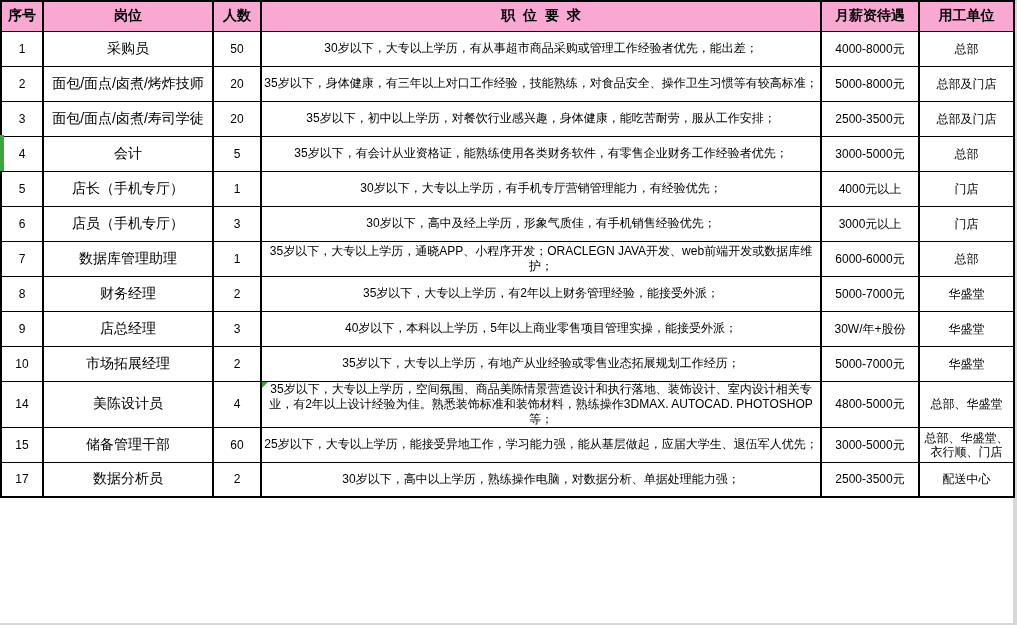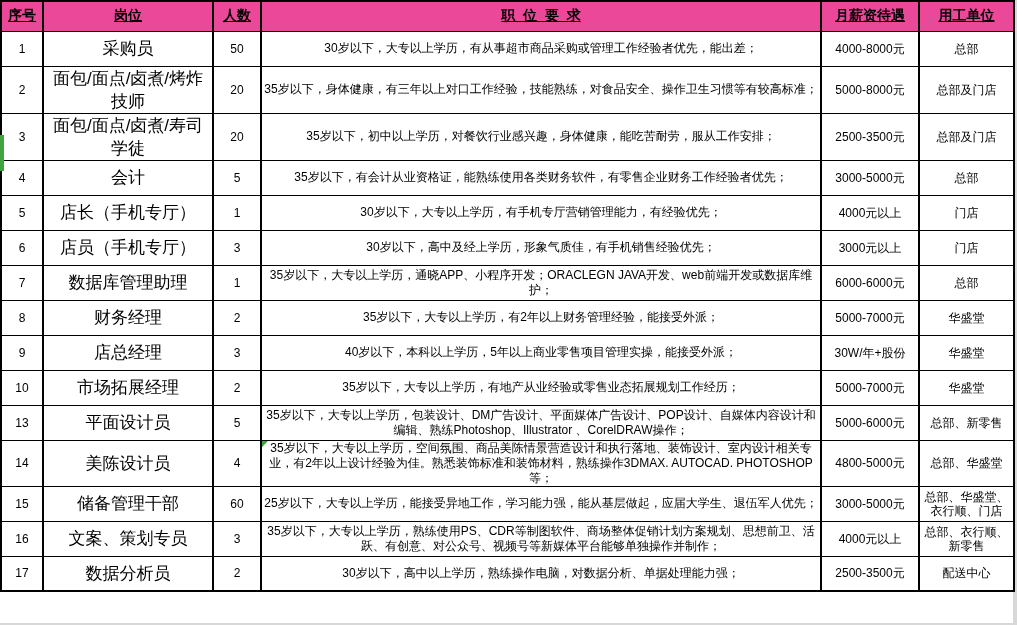--- a/index.html
+++ b/index.html
@@ -26,34 +26,33 @@
     border-bottom: 1px solid #000000;
     overflow: hidden;
     vertical-align: middle;
     color: #000000;
     box-sizing: border-box;
     padding: 0 2px;
   }
   table.job-table thead tr { height: 30px; }
   table.job-table tbody tr { height: 35px; }
   table.job-table th {
-    background: #ec4899;
+    background: #f9a8d4;
     font-weight: bold;
     font-size: 14px;
     text-align: center;
     white-space: pre;
-    text-decoration: underline;
   }
   td.cell-no, td.cell-count {
     text-align: center;
     font-size: 12px;
   }
   td.cell-position {
     text-align: center;
-    font-size: 17px;
+    font-size: 14px;
   }
   td.cell-requirement {
     text-align: center;
     font-size: 12px;
     line-height: 15px;
     padding: 0 3px;
     position: relative;
   }
   td.cell-salary, td.cell-employer {
     text-align: center;
@@ -180,52 +179,36 @@
         </tr>
         <tr>
           <td class="cell-no">10</td>
           <td class="cell-position">市场拓展经理</td>
           <td class="cell-count">2</td>
           <td class="cell-requirement">35岁以下，大专以上学历，有地产从业经验或零售业态拓展规划工作经历；</td>
           <td class="cell-salary">5000-7000元</td>
           <td class="cell-employer">华盛堂</td>
         </tr>
         <tr>
-          <td class="cell-no">13</td>
-          <td class="cell-position">平面设计员</td>
-          <td class="cell-count">5</td>
-          <td class="cell-requirement">35岁以下，大专以上学历，包装设计、DM广告设计、平面媒体广告设计、POP设计、自媒体内容设计和编辑、熟练Photoshop、Illustrator 、CorelDRAW操作；</td>
-          <td class="cell-salary">5000-6000元</td>
-          <td class="cell-employer">总部、新零售</td>
-        </tr>
-        <tr>
           <td class="cell-no">14</td>
           <td class="cell-position">美陈设计员</td>
           <td class="cell-count">4</td>
           <td class="cell-requirement">35岁以下，大专以上学历，空间氛围、商品美陈情景营造设计和执行落地、装饰设计、室内设计相关专业，有2年以上设计经验为佳。熟悉装饰标准和装饰材料，熟练操作3DMAX. AUTOCAD. PHOTOSHOP等；<span class="green-corner"></span></td>
           <td class="cell-salary">4800-5000元</td>
           <td class="cell-employer">总部、华盛堂</td>
         </tr>
         <tr>
           <td class="cell-no">15</td>
           <td class="cell-position">储备管理干部</td>
           <td class="cell-count">60</td>
           <td class="cell-requirement">25岁以下，大专以上学历，能接受异地工作，学习能力强，能从基层做起，应届大学生、退伍军人优先；</td>
           <td class="cell-salary">3000-5000元</td>
           <td class="cell-employer">总部、华盛堂、衣行顺、门店</td>
         </tr>
         <tr>
-          <td class="cell-no">16</td>
-          <td class="cell-position">文案、策划专员</td>
-          <td class="cell-count">3</td>
-          <td class="cell-requirement">35岁以下，大专以上学历，熟练使用PS、CDR等制图软件、商场整体促销计划方案规划、思想前卫、活跃、有创意、对公众号、视频号等新媒体平台能够单独操作并制作；</td>
-          <td class="cell-salary">4000元以上</td>
-          <td class="cell-employer">总部、衣行顺、新零售</td>
-        </tr>
-        <tr>
           <td class="cell-no">17</td>
           <td class="cell-position">数据分析员</td>
           <td class="cell-count">2</td>
           <td class="cell-requirement">30岁以下，高中以上学历，熟练操作电脑，对数据分析、单据处理能力强；</td>
           <td class="cell-salary">2500-3500元</td>
           <td class="cell-employer">配送中心</td>
         </tr>
       </tbody>
   </table>
   <div class="green-left-bar"></div>

